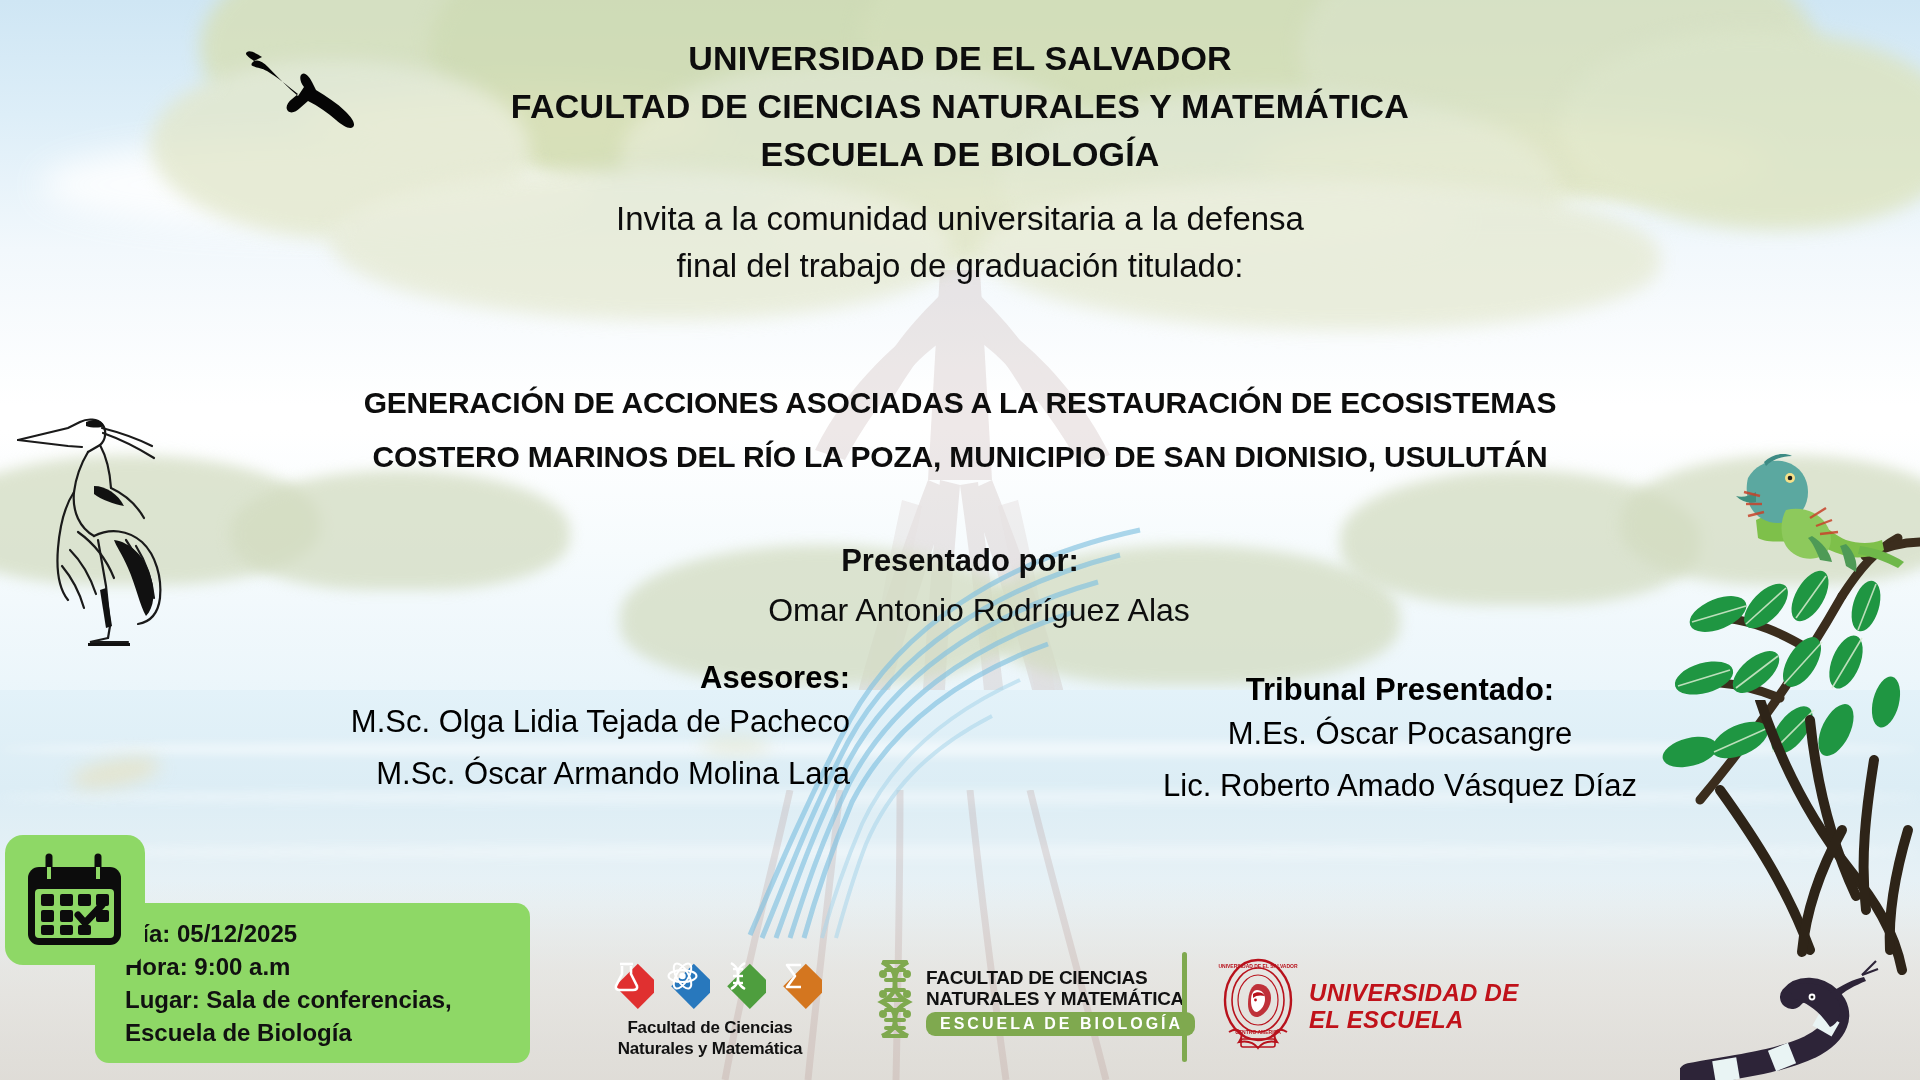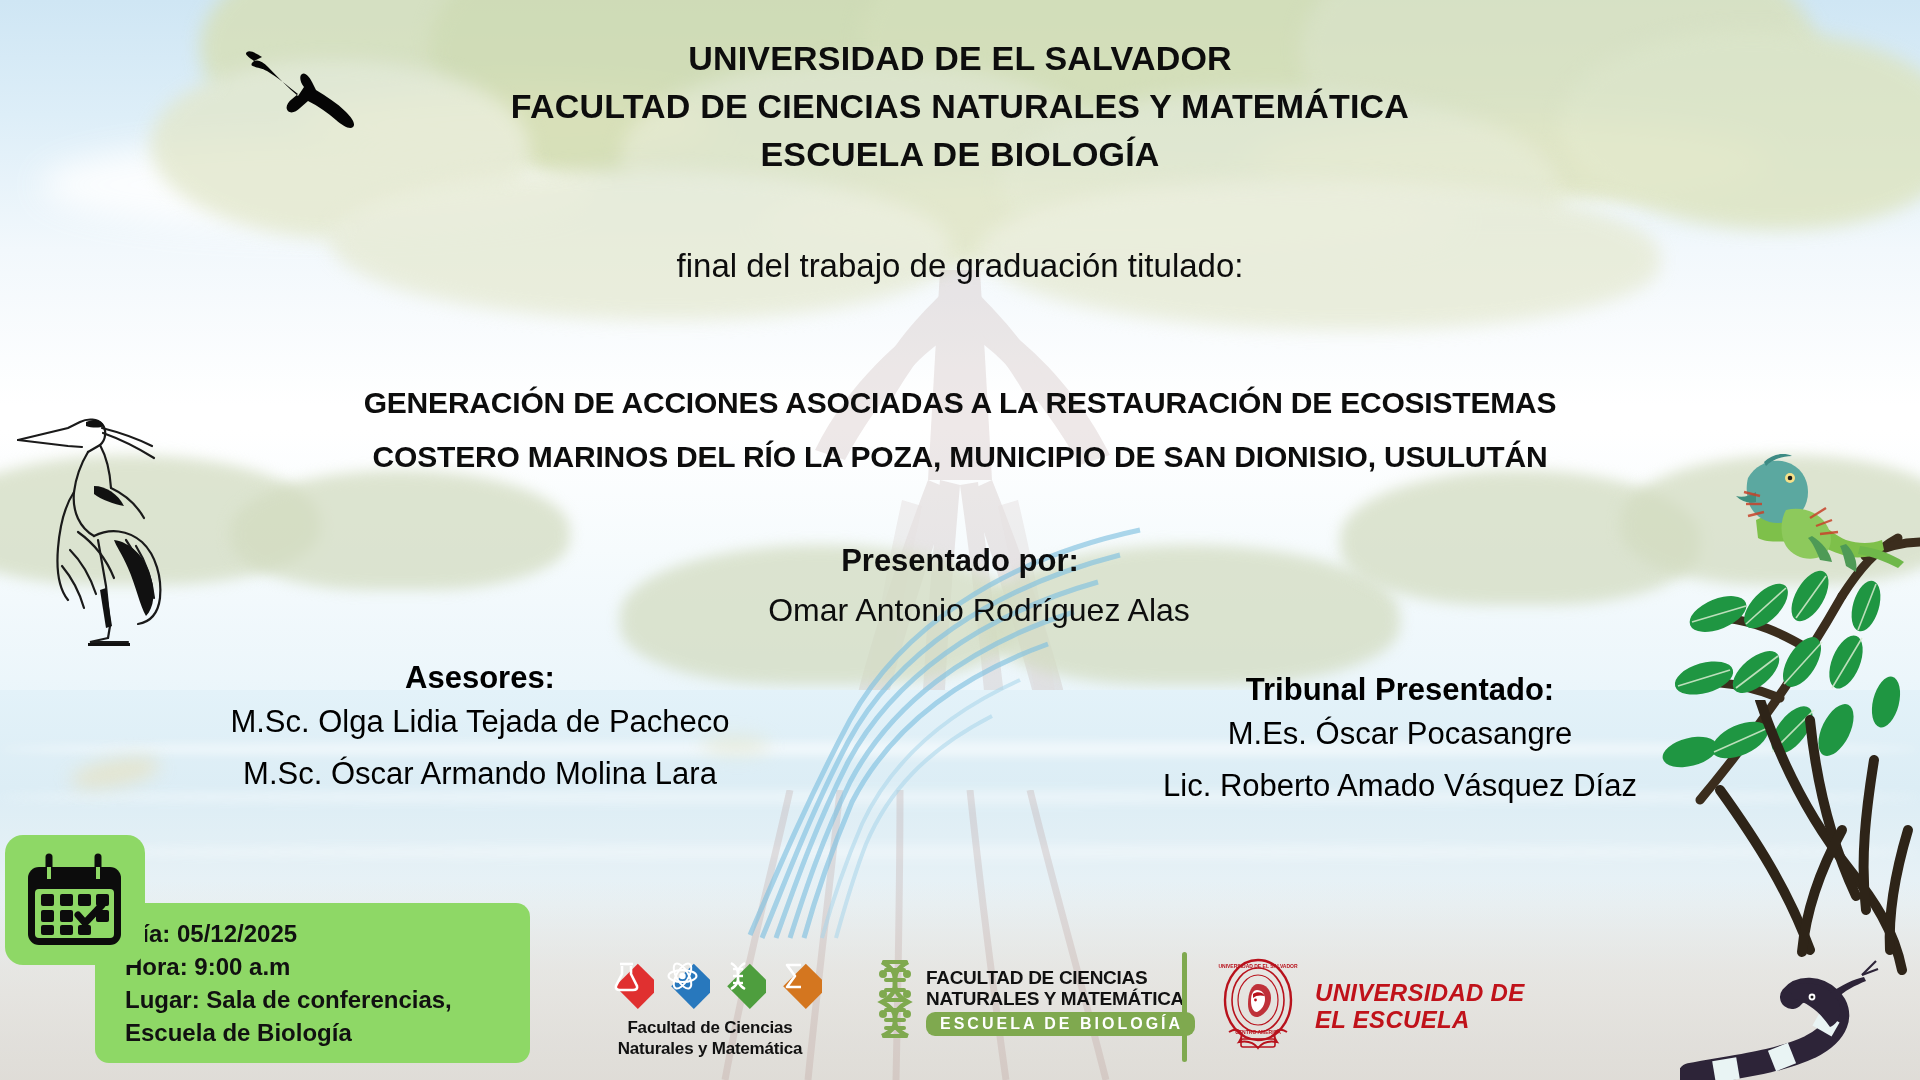--- a/index.html
+++ b/index.html
@@ -315,29 +315,30 @@
     </svg>
   </div>
 
   <div class="leafblob" style="left:70px; top:760px; width:90px;height:26px;background:#e6e2c4;opacity:.75;transform:rotate(-12deg);"></div>
   <div class="leafblob" style="left:700px;top:735px; width:70px;height:20px;background:#e4e6ce;opacity:.6;"></div>
 
   <div class="txt head" style="top:38px;">UNIVERSIDAD DE EL SALVADOR</div>
   <div class="txt head" style="top:86px;">FACULTAD DE CIENCIAS NATURALES Y MATEMÁTICA</div>
   <div class="txt head" style="top:134px;">ESCUELA DE BIOLOGÍA</div>
 
+  <div class="txt invite" style="top:198px;">Invita a la comunidad universitaria a la defensa</div>
   <div class="txt invite" style="top:245px;">final del trabajo de graduación titulado:</div>
 
   <div class="txt thesis" style="top:382px;">GENERACIÓN DE ACCIONES ASOCIADAS A LA RESTAURACIÓN DE ECOSISTEMAS</div>
   <div class="txt pres-label" style="top:543px;">Presentado por:</div>
 
   <div class="txt thesis" style="top:436px;">COSTERO MARINOS DEL RÍO LA POZA, MUNICIPIO DE SAN DIONISIO, USULUTÁN</div>
   <div class="txt pres-name" style="top:592px;padding-left:38px;">Omar Antonio Rodríguez Alas</div>
 
-  <div style="position:absolute;left:110px;top:660px;width:740px;text-align:center;">
+  <div style="position:absolute;left:110px;top:660px;width:740px;text-align:right;">
     <div class="col-label">Asesores:</div>
     <div class="col-name">M.Sc. Olga Lidia Tejada de Pacheco</div>
     <div class="col-name">M.Sc. Óscar Armando Molina Lara</div>
   </div>
 
   <div style="position:absolute;left:1020px;top:672px;width:760px;text-align:center;">
     <div class="col-label">Tribunal Presentado:</div>
     <div class="col-name">M.Es. Óscar Pocasangre</div>
     <div class="col-name">Lic. Roberto Amado Vásquez Díaz</div>
   </div>
@@ -460,21 +461,21 @@
       </span>
       <div>
         <div class="bio-l1">FACULTAD DE CIENCIAS</div>
         <div class="bio-l1">NATURALES Y MATEMÁTICA</div>
         <div class="bio-chip" style="margin-top:3px;">ESCUELA DE BIOLOGÍA</div>
       </div>
     </div>
 
     <div class="divider" style="left:592px;top:4px;height:110px;"></div>
 
-    <div style="position:absolute;left:625px;top:6px;display:flex;align-items:center;gap:14px;">
+    <div style="position:absolute;left:625px;top:6px;display:flex;align-items:center;gap:8px;">
       <span>
         <svg width="86" height="100" viewBox="0 0 86 100">
           <ellipse cx="43" cy="46" rx="33" ry="40" fill="none" stroke="#b8121c" stroke-width="2.4"></ellipse>
           <ellipse cx="43" cy="46" rx="26" ry="32" fill="none" stroke="#b8121c" stroke-width="1.6"></ellipse>
           <ellipse cx="43" cy="46" rx="20" ry="25" fill="none" stroke="#b8121c" stroke-width="1.2"></ellipse>
           <path fill="#b8121c" d="M43 30 C51 30 56 36 56 44 C56 52 51 60 43 63 C37 64 33 58 33 50 C33 38 37 30 43 30 Z" opacity=".85"></path>
           <path fill="#fff" d="M42 36 C47 36 50 40 50 45 C50 50 47 56 42 58 C38 58 36 53 36 47 C36 40 38 36 42 36 Z"></path>
           <path fill="#b8121c" d="M38 40 C42 37 48 38 50 42 C46 41 41 41 38 44 Z"></path>
           <circle cx="40.5" cy="46" r="1.4" fill="#b8121c"></circle>
           <path fill="none" stroke="#b8121c" stroke-width="2" d="M14 78 C24 72 30 80 24 88 C34 86 40 90 43 94 C46 90 52 86 62 88 C56 80 62 72 72 78"></path>

